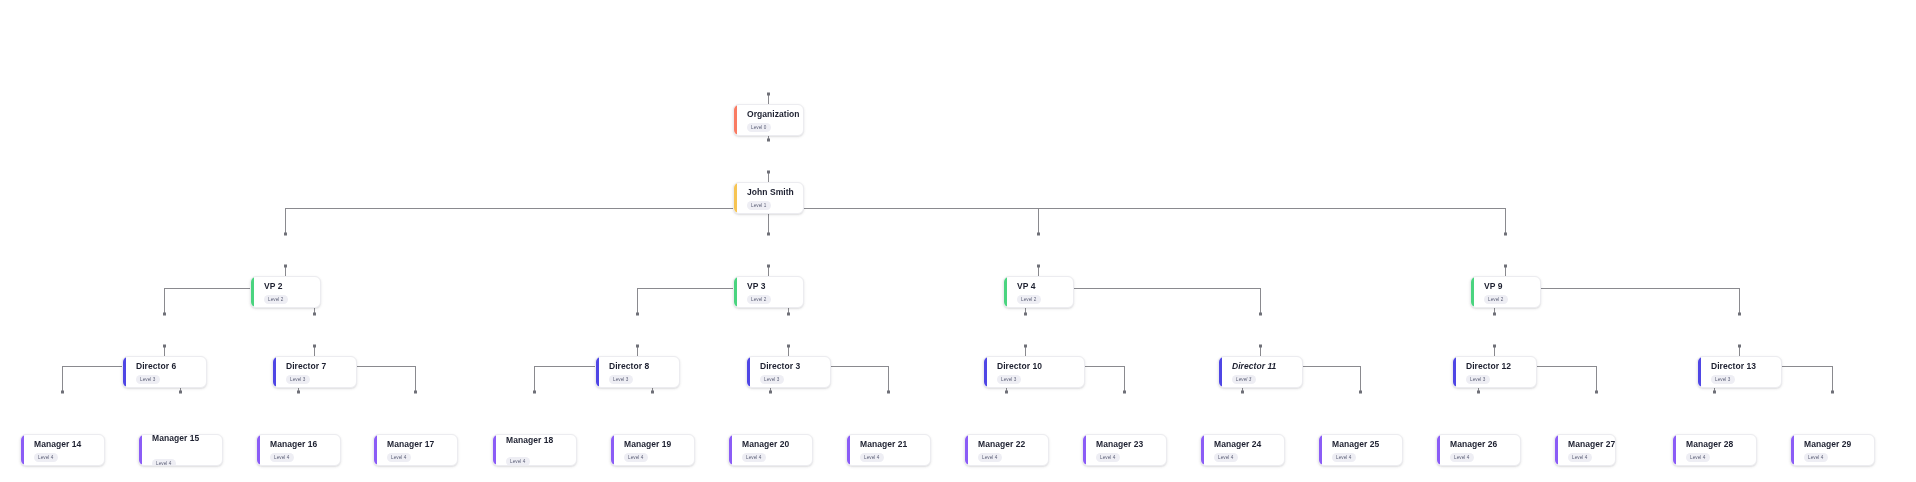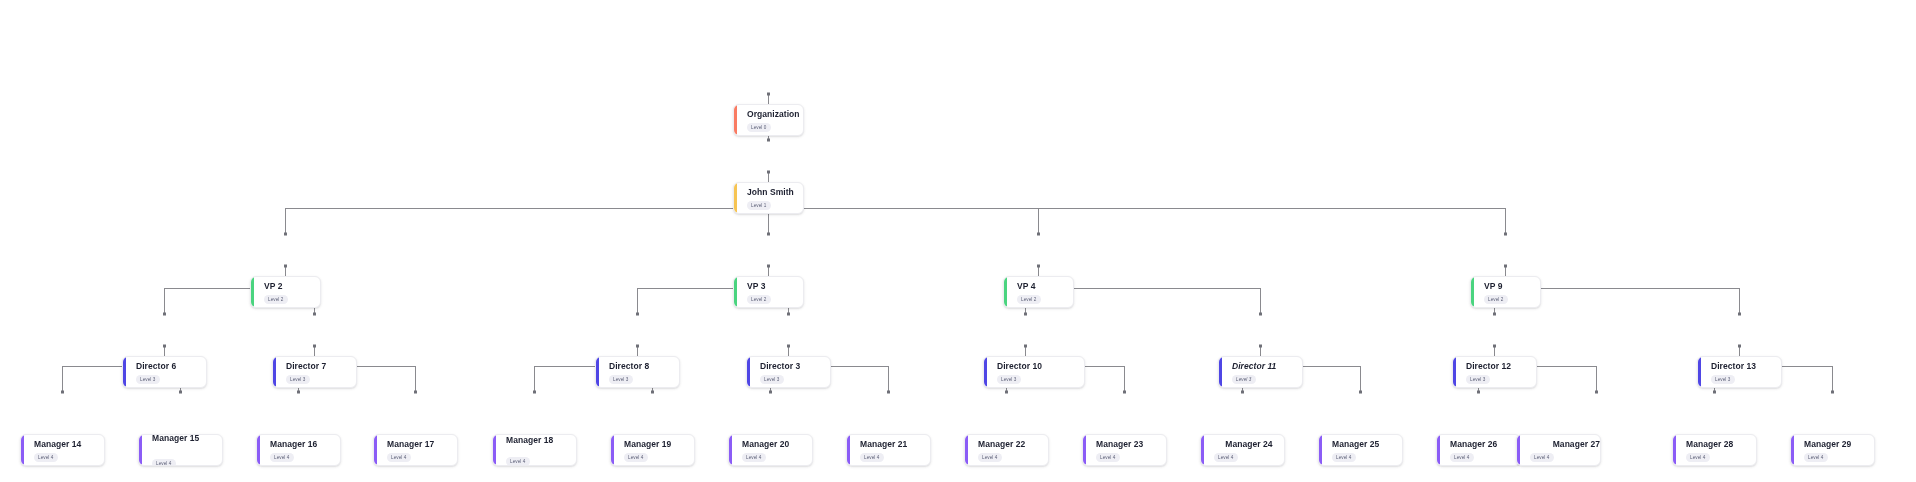--- a/index.html
+++ b/index.html
@@ -316,36 +316,36 @@
       <div class="node lvl-4" style="left: 964px; top: 392px; width: 85px; height: 32px;">
         <div class="node-accent" style="background: rgb(139, 92, 246);"></div>
         <div class="node-title">Manager 22</div>
         <div class="node-badge">Level 4</div>
       </div>
       <div class="node lvl-4" style="left: 1082px; top: 392px; width: 85px; height: 32px;">
         <div class="node-accent" style="background: rgb(139, 92, 246);"></div>
         <div class="node-title">Manager 23</div>
         <div class="node-badge">Level 4</div>
       </div>
-      <div class="node lvl-4" style="left: 1200px; top: 392px; width: 85px; height: 32px; align-items: center;">
+      <div class="node lvl-4" style="left: 1200px; top: 392px; width: 85px; height: 32px;">
         <div class="node-accent" style="background: rgb(139, 92, 246);"></div>
         <div class="node-title">Manager 24</div>
         <div class="node-badge">Level 4</div>
       </div>
       <div class="node lvl-4" style="left: 1318px; top: 392px; width: 85px; height: 32px;">
         <div class="node-accent" style="background: rgb(139, 92, 246);"></div>
         <div class="node-title">Manager 25</div>
         <div class="node-badge">Level 4</div>
       </div>
       <div class="node lvl-4" style="left: 1436px; top: 392px; width: 85px; height: 32px;">
         <div class="node-accent" style="background: rgb(139, 92, 246);"></div>
         <div class="node-title">Manager 26</div>
         <div class="node-badge">Level 4</div>
       </div>
-      <div class="node lvl-4" style="left: 1516px; top: 392px; width: 85px; height: 32px; align-items: flex-end;">
+      <div class="node lvl-4" style="left: 1554px; top: 392px; width: 62px; height: 32px;">
         <div class="node-accent" style="background: rgb(139, 92, 246);"></div>
         <div class="node-title">Manager 27</div>
         <div class="node-badge">Level 4</div>
       </div>
       <div class="node lvl-4" style="left: 1672px; top: 392px; width: 85px; height: 32px;">
         <div class="node-accent" style="background: rgb(139, 92, 246);"></div>
         <div class="node-title">Manager 28</div>
         <div class="node-badge">Level 4</div>
       </div>
       <div class="node lvl-4" style="left: 1790px; top: 392px; width: 85px; height: 32px;">

